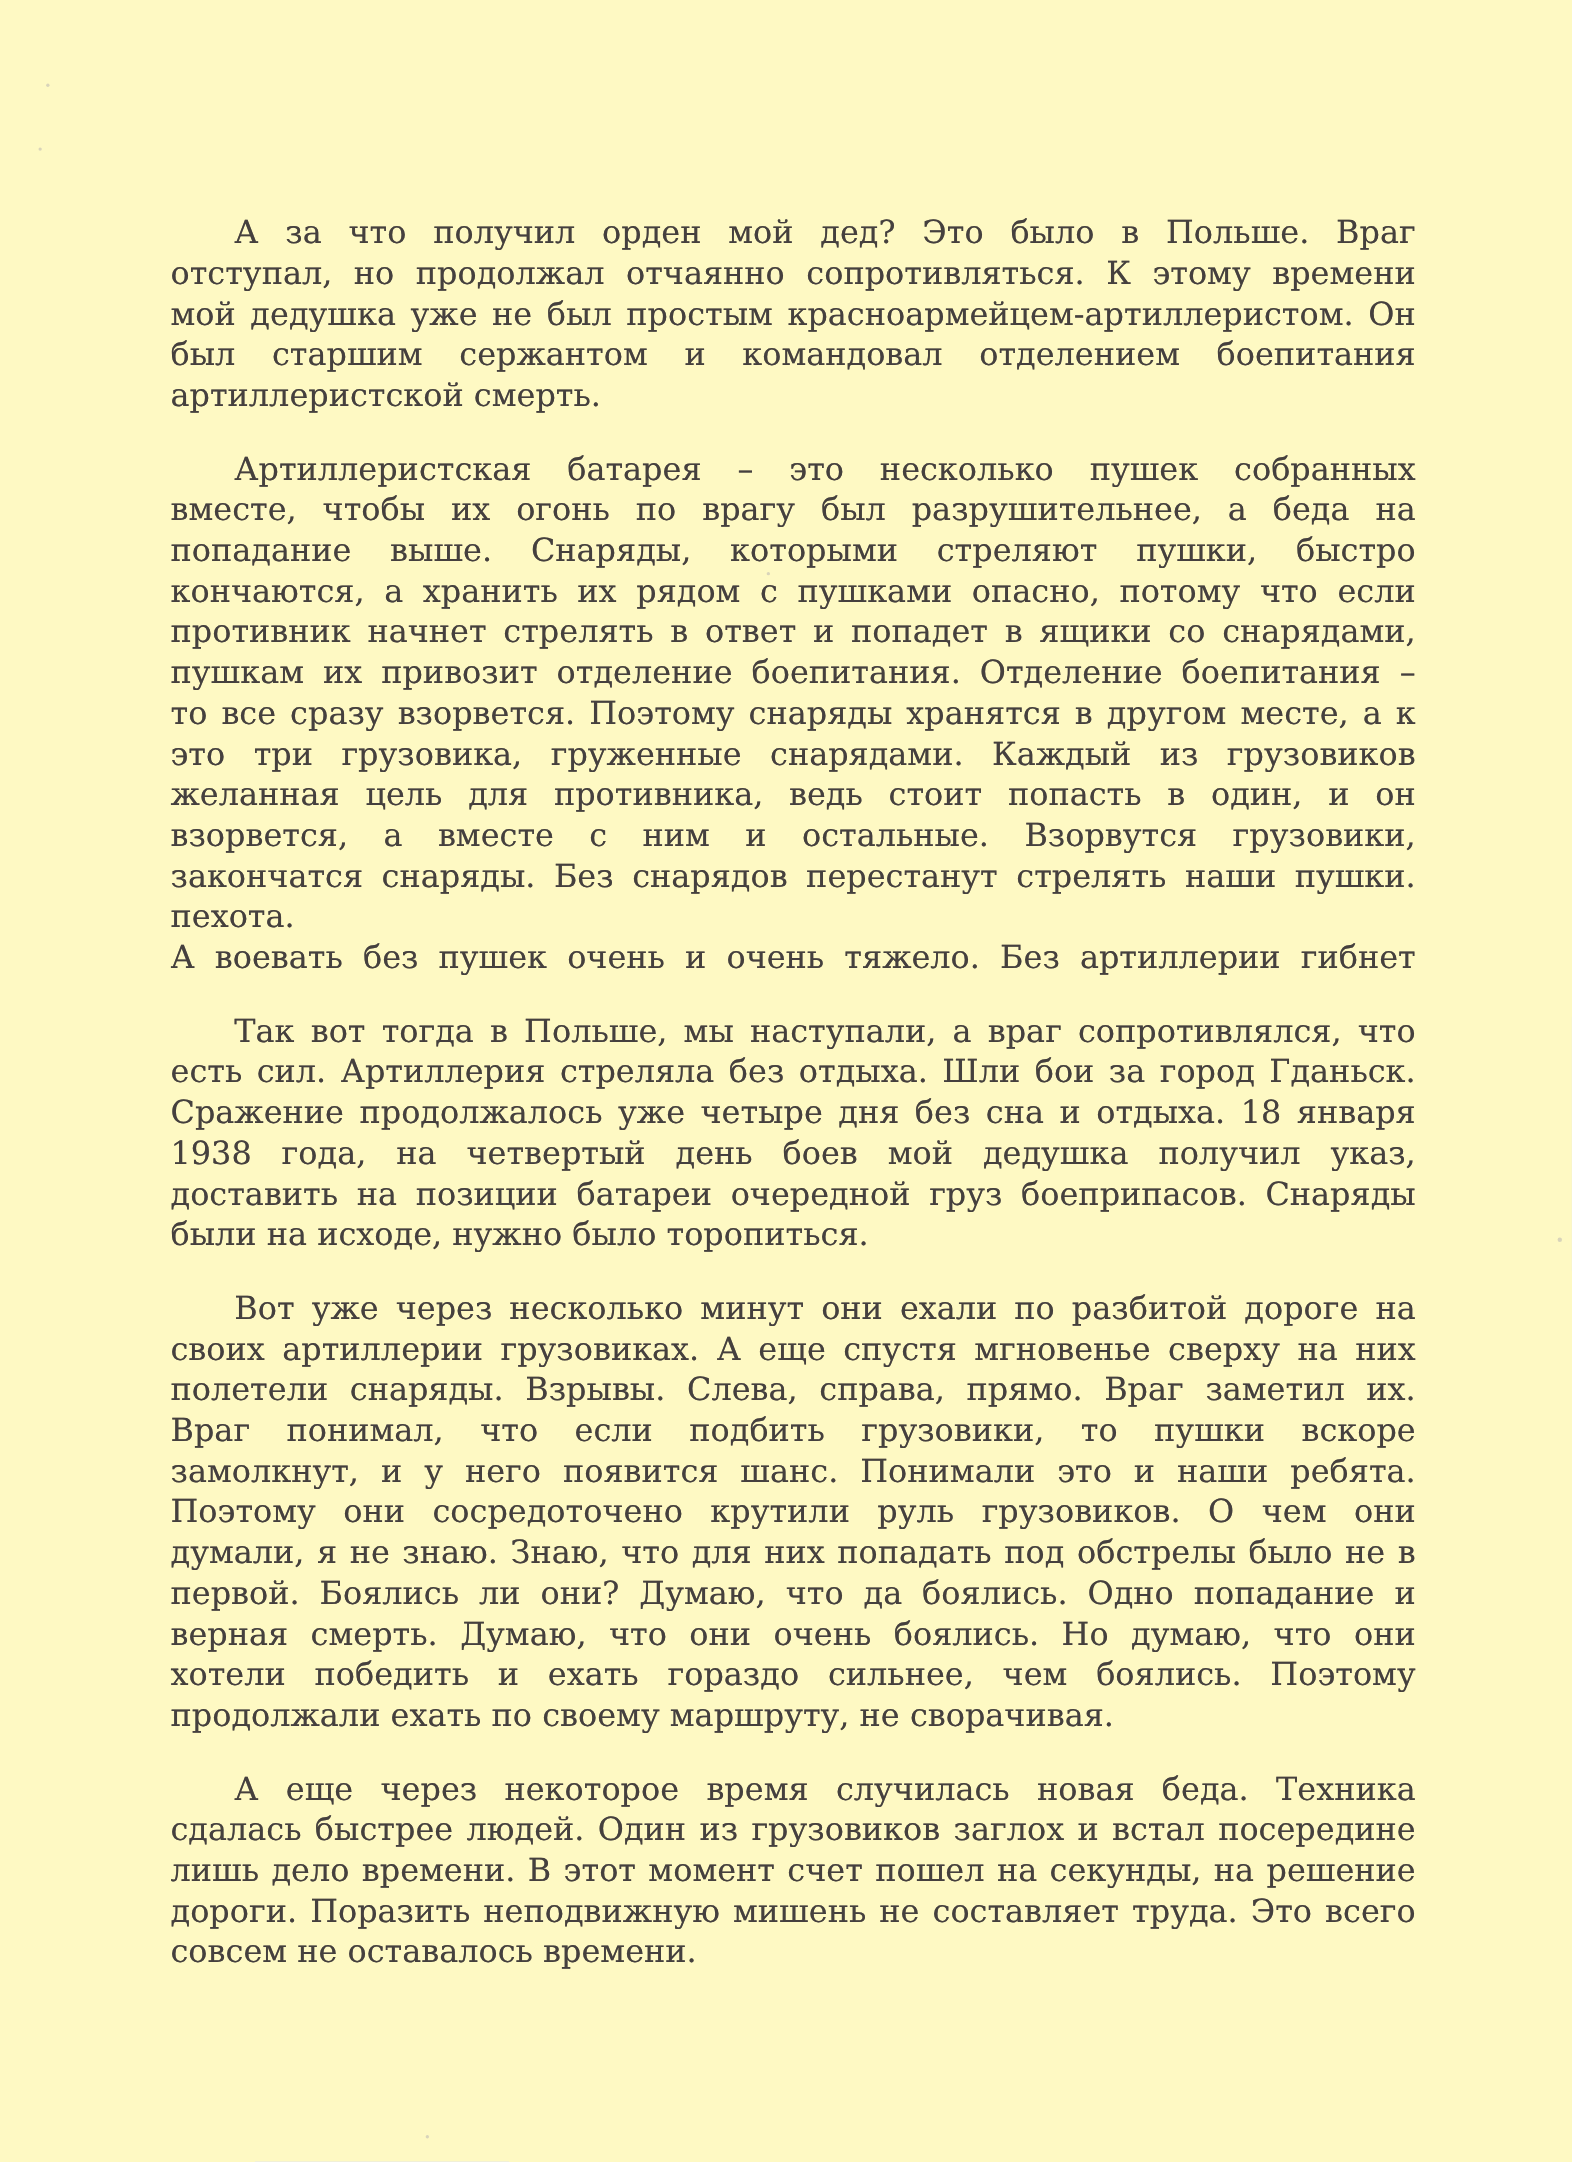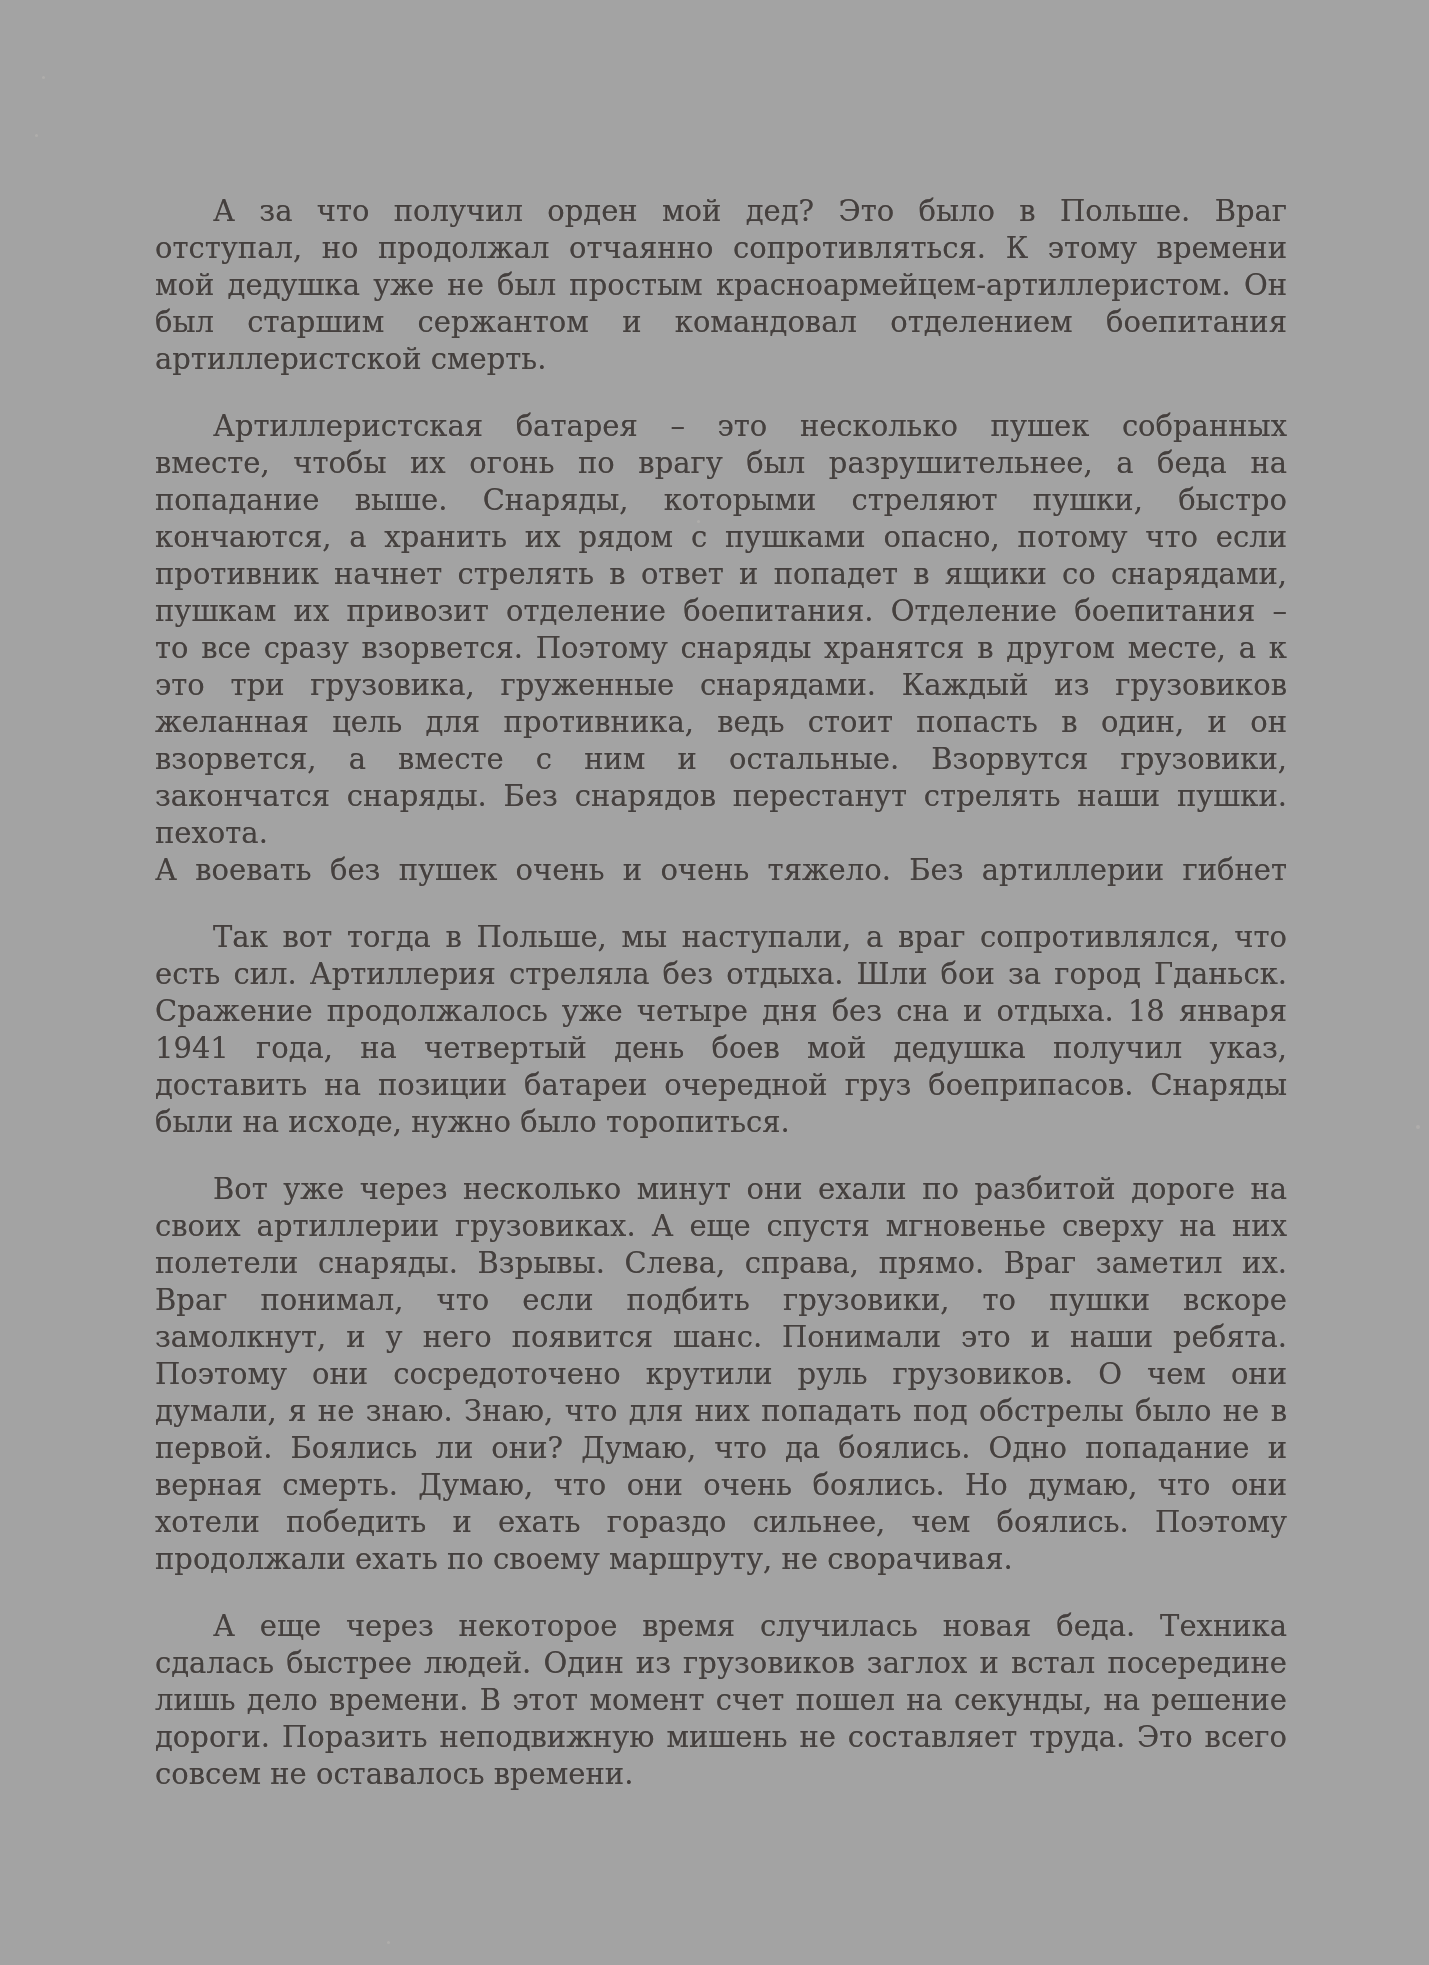--- a/index.html
+++ b/index.html
@@ -4,21 +4,21 @@
 <style>
   html, body {
     margin: 0;
     padding: 0;
     background: #e8e8e8;
   }
   .page {
     position: relative;
     width: 1429px;
     height: 1965px;
-    background: #a3a3a3;
+    background: #fef9c3;
     overflow: hidden;
     font-family: "DejaVu Serif", serif;
   }
   .text-block {
     position: absolute;
     left: 155px;
     top: 193px;
     width: 1132px;
     font-size: 29px;
     line-height: 37px;
@@ -71,21 +71,21 @@
         <div class="line">желанная цель для противника, ведь стоит попасть в один, и он</div>
         <div class="line">взорвется, а вместе с ним и остальные. Взорвутся грузовики,</div>
         <div class="line">закончатся снаряды. Без снарядов перестанут стрелять наши пушки.</div>
         <div class="line last">пехота.</div>
         <div class="line">А воевать без пушек очень и очень тяжело. Без артиллерии гибнет</div>
       </div>
       <div class="paragraph">
         <div class="line first">Так вот тогда в Польше, мы наступали, а враг сопротивлялся, что</div>
         <div class="line">есть сил. Артиллерия стреляла без отдыха. Шли бои за город Гданьск.</div>
         <div class="line">Сражение продолжалось уже четыре дня без сна и отдыха. 18 января</div>
-        <div class="line">1941 года, на четвертый день боев мой дедушка получил указ,</div>
+        <div class="line">1938 года, на четвертый день боев мой дедушка получил указ,</div>
         <div class="line">доставить на позиции батареи очередной груз боеприпасов. Снаряды</div>
         <div class="line last">были на исходе, нужно было торопиться.</div>
       </div>
       <div class="paragraph">
         <div class="line first">Вот уже через несколько минут они ехали по разбитой дороге на</div>
         <div class="line">своих артиллерии грузовиках. А еще спустя мгновенье сверху на них</div>
         <div class="line">полетели снаряды. Взрывы. Слева, справа, прямо. Враг заметил их.</div>
         <div class="line">Враг понимал, что если подбить грузовики, то пушки вскоре</div>
         <div class="line">замолкнут, и у него появится шанс. Понимали это и наши ребята.</div>
         <div class="line">Поэтому они сосредоточено крутили руль грузовиков. О чем они</div>

